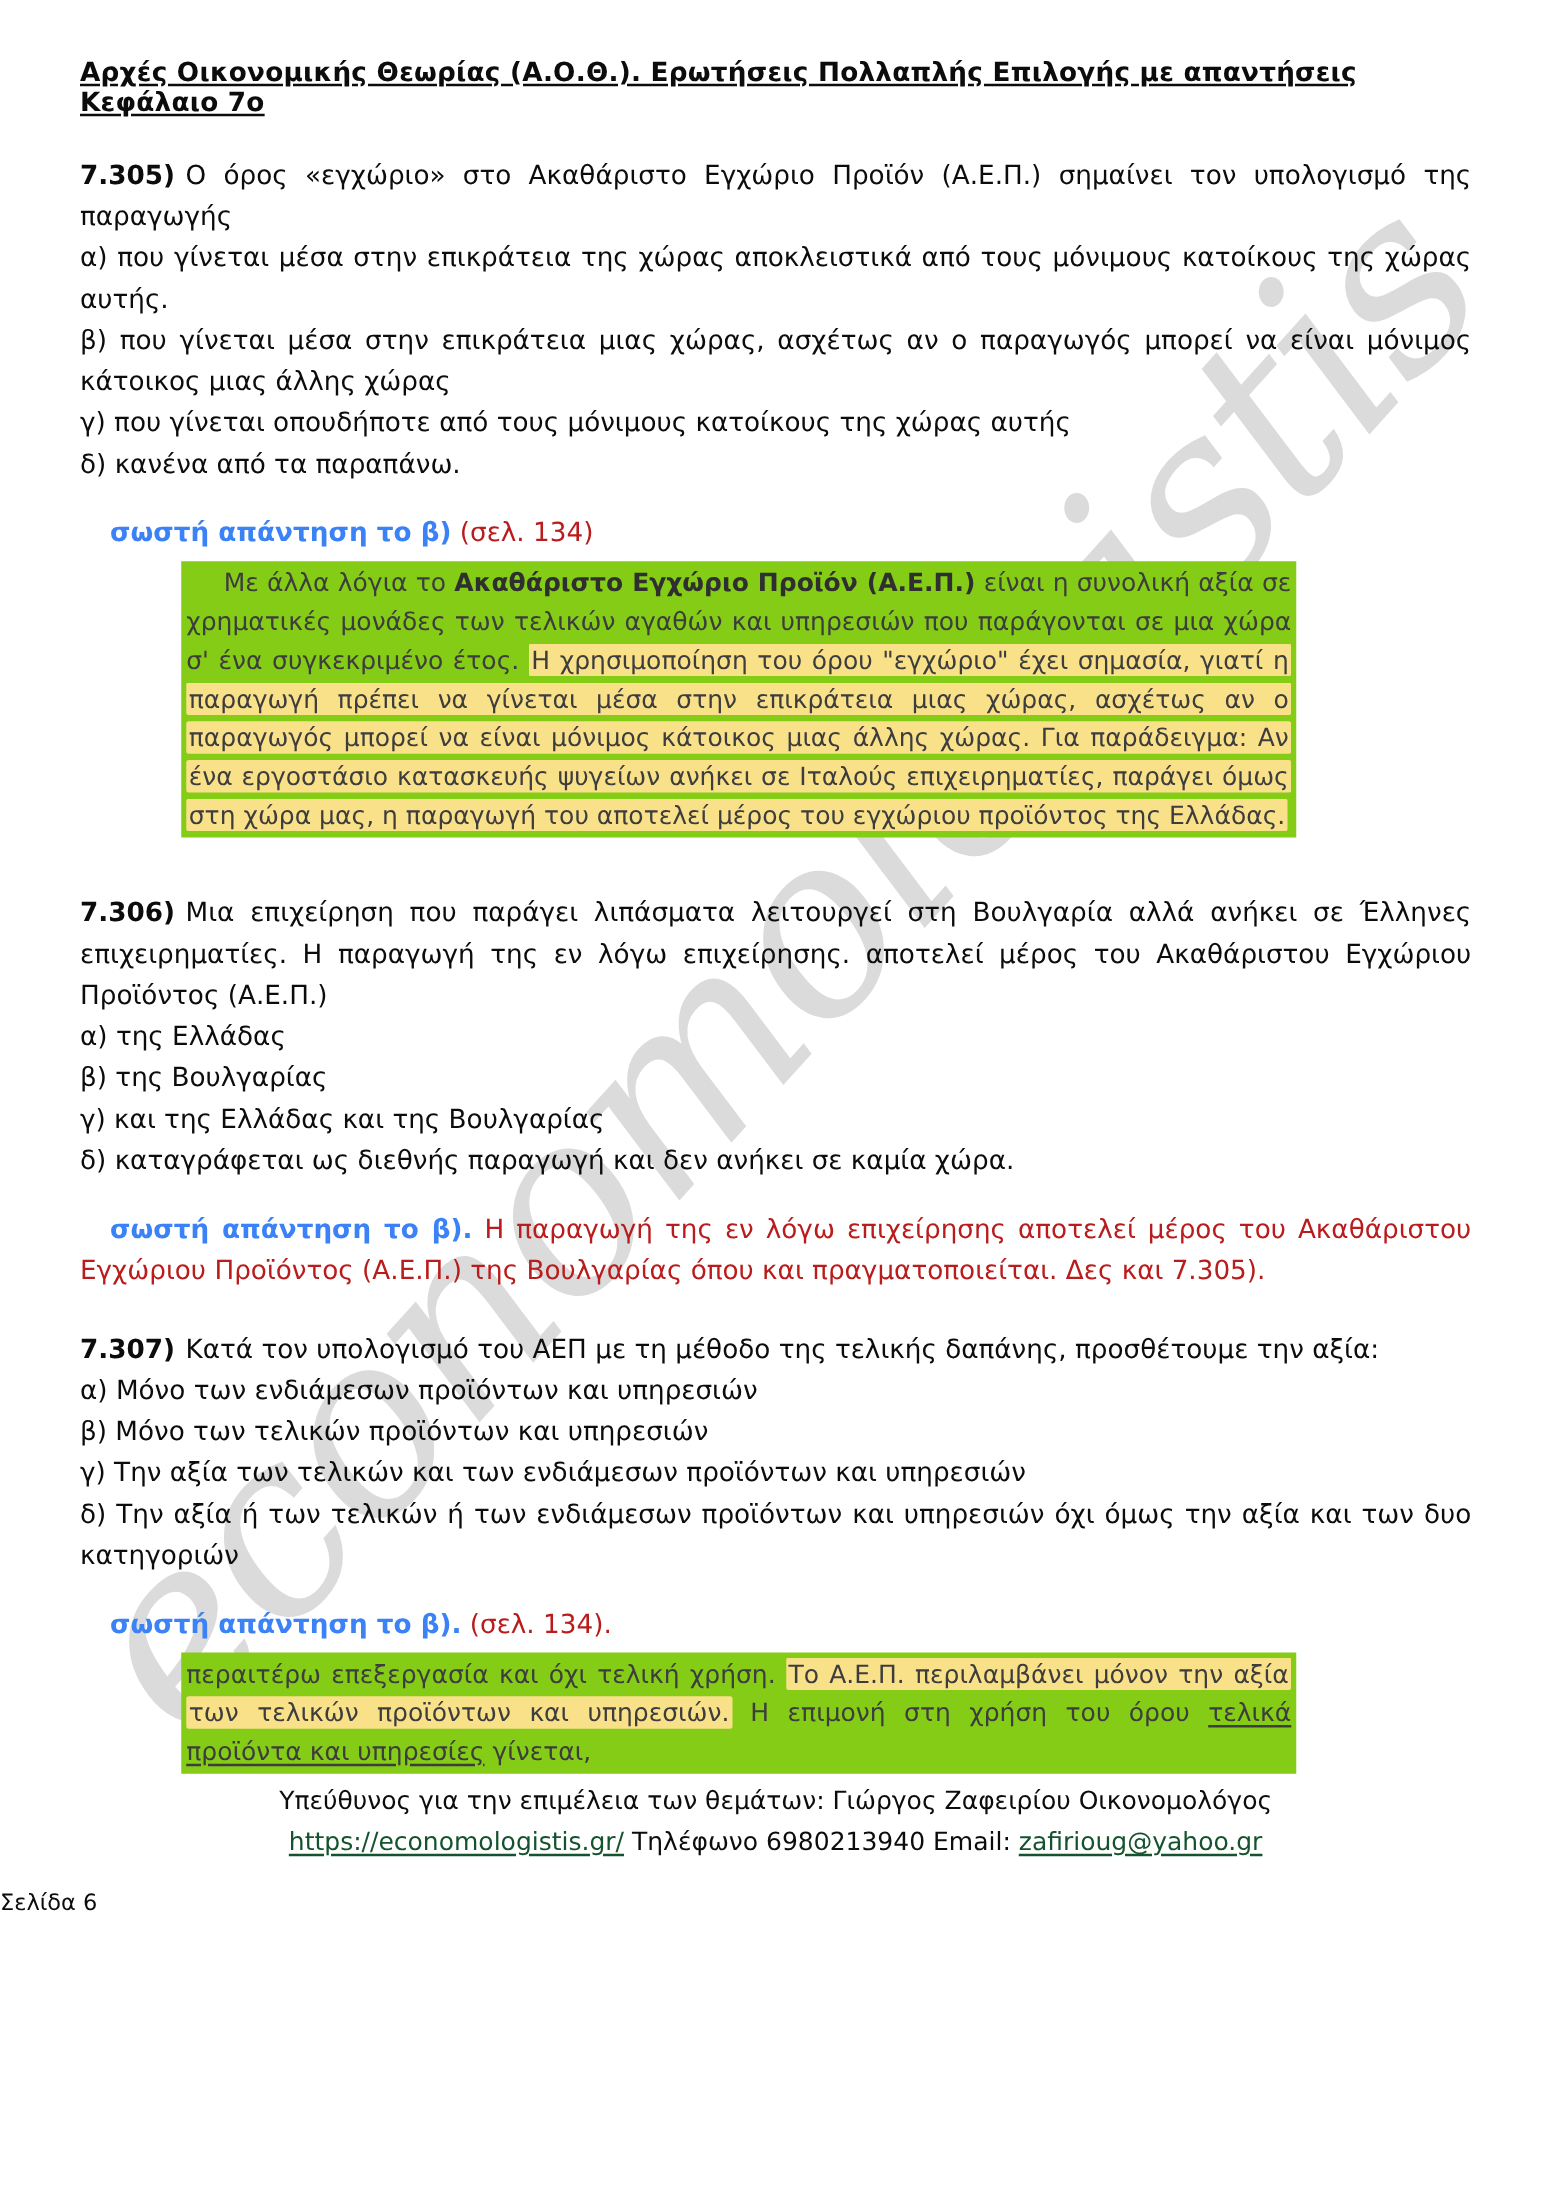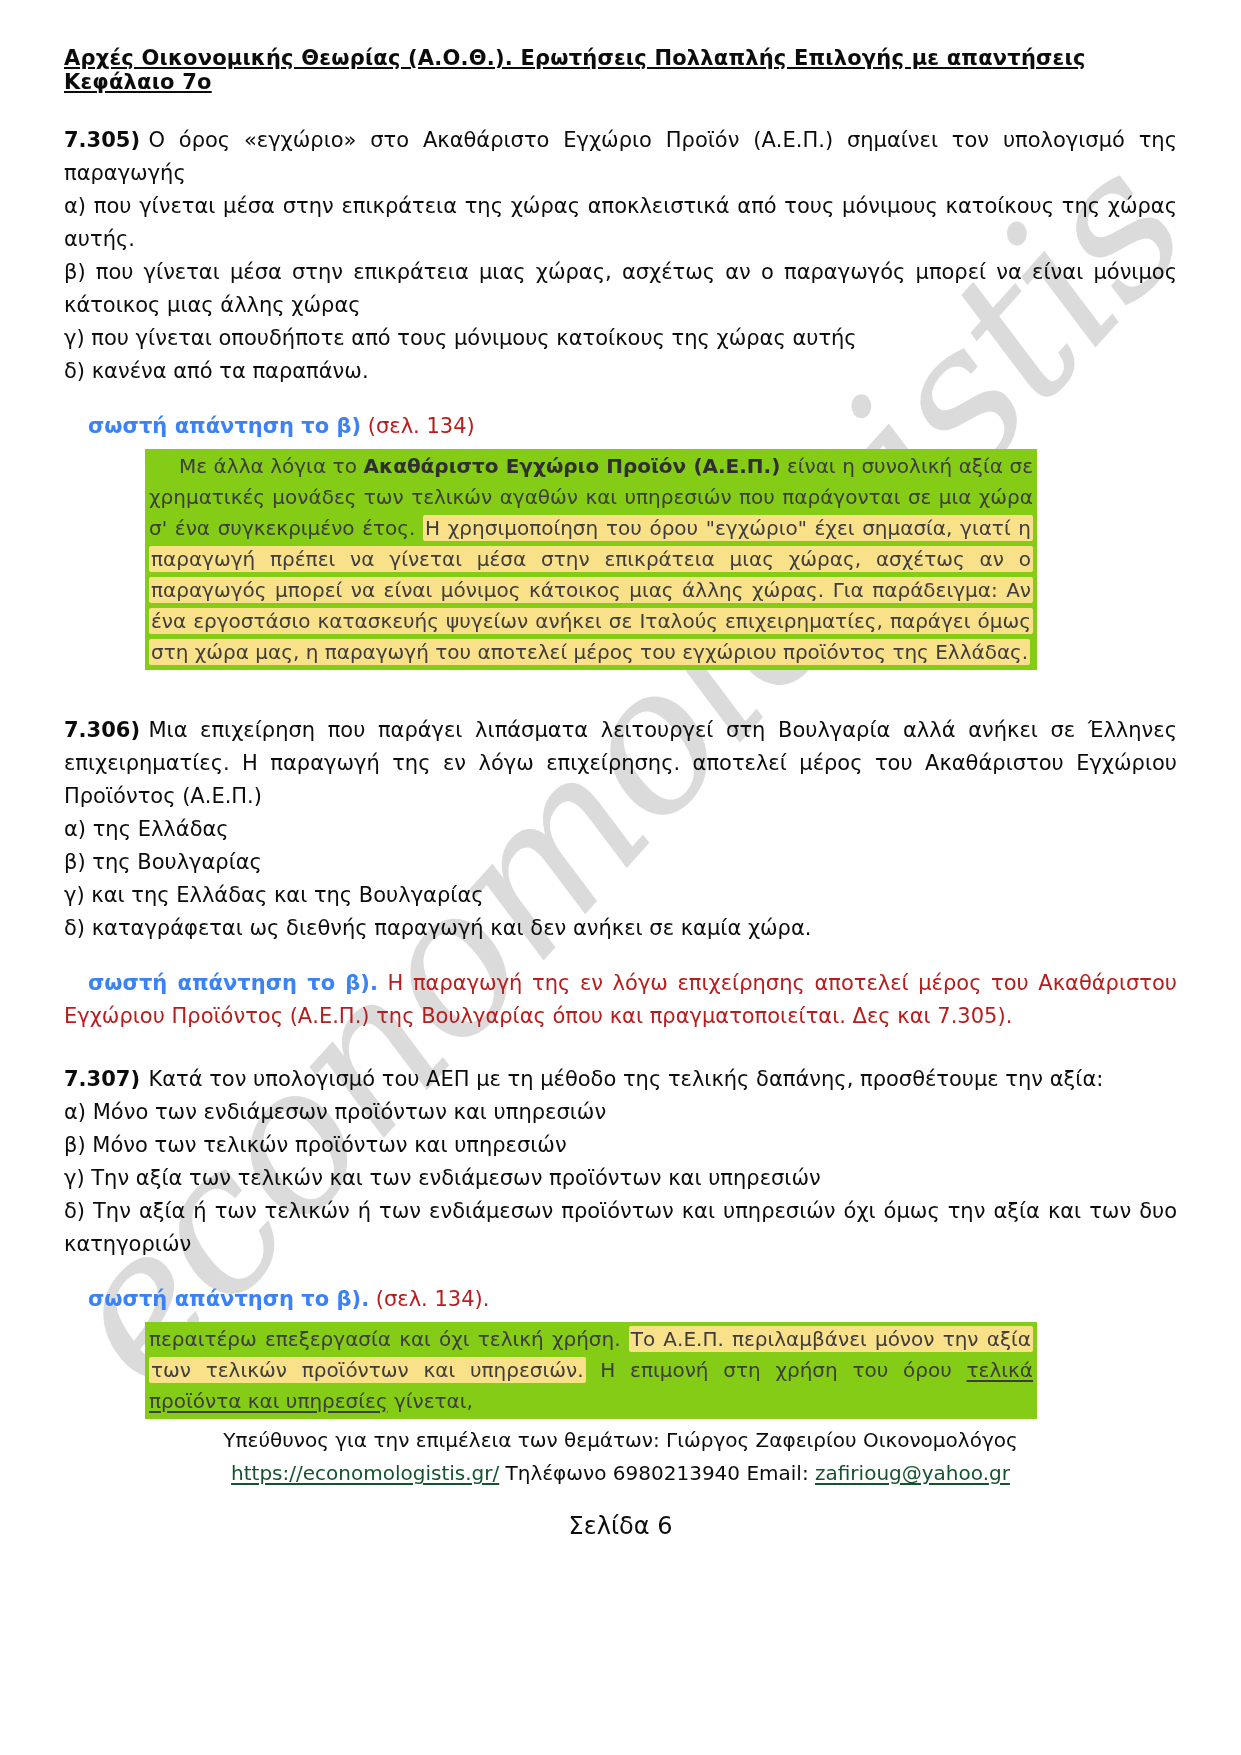--- a/index.html
+++ b/index.html
@@ -94,22 +94,21 @@
   .footer a, .footer .link {
     color: #14532d;
     text-decoration: underline;
     text-underline-offset: 3px;
     cursor: pointer;
   }
   .page-number {
     position: absolute;
     left: 0; right: 0;
     top: 1512px;
-    text-align: center;
-    font-size: 24px;
+    font-size: 18px;
     z-index: 1;
   }
 </style>
 </head>
 <body>
 
 <div class="page">
 
   <div class="watermark">economologistis</div>
 

